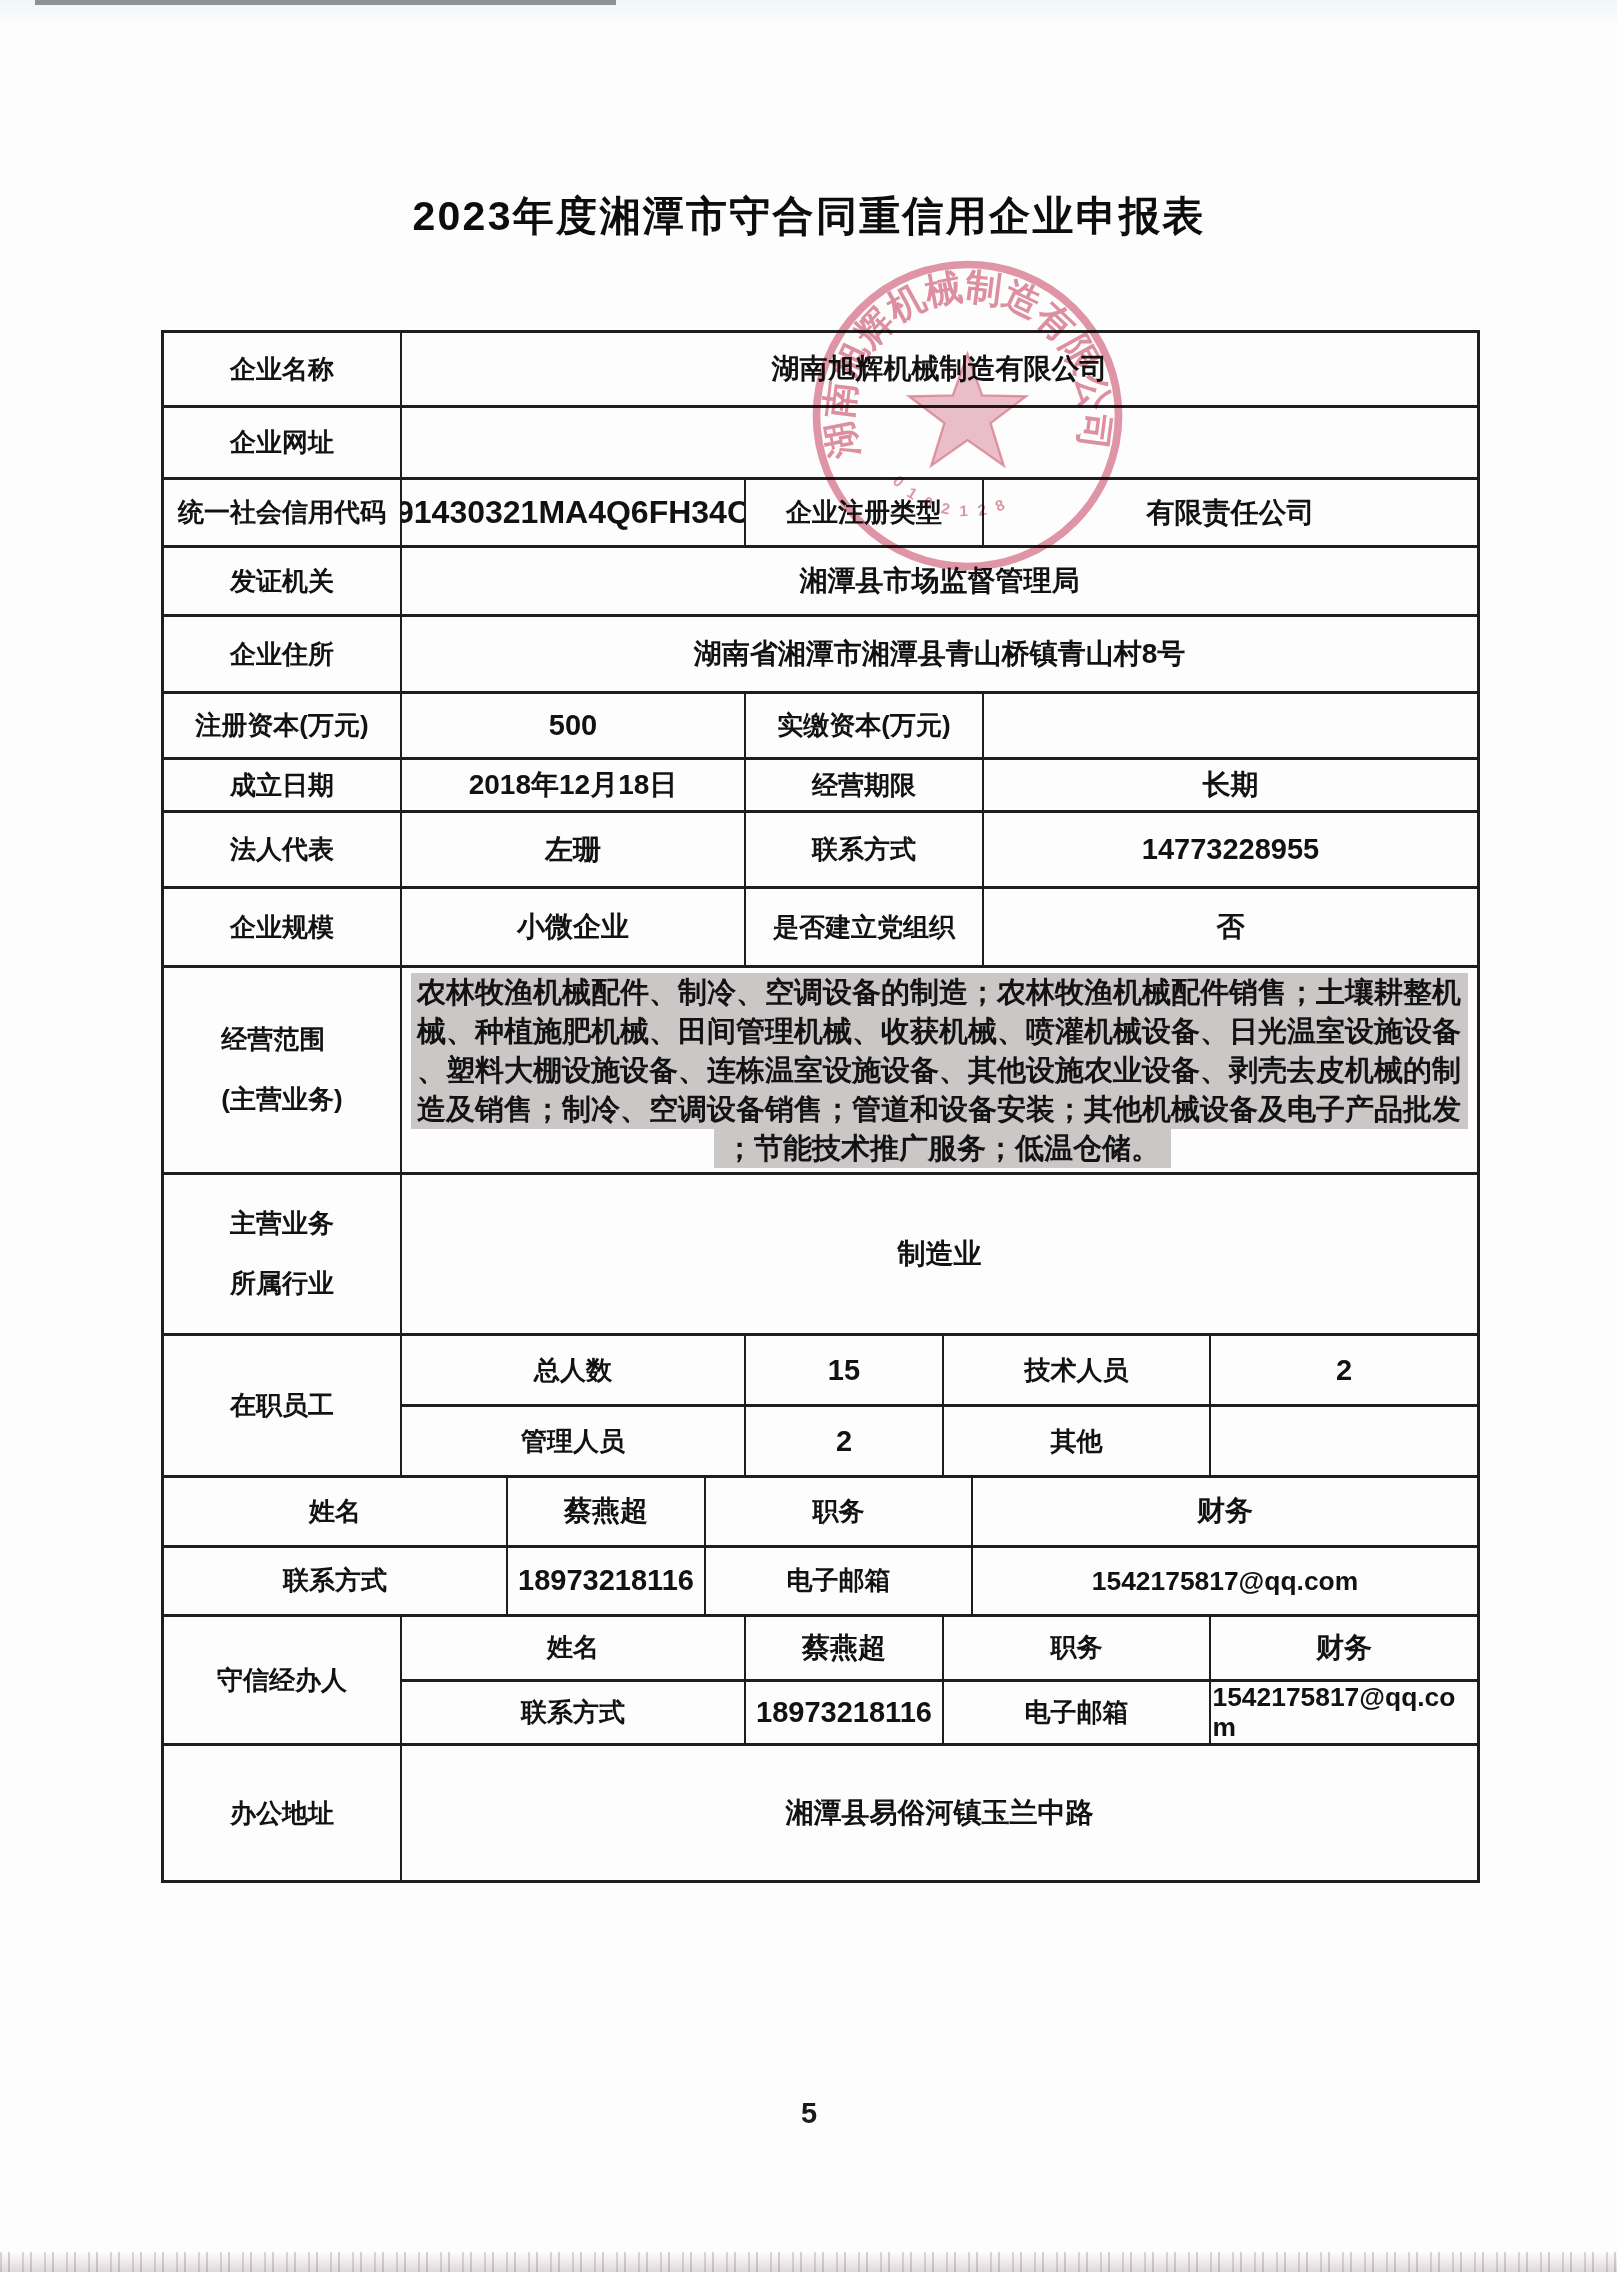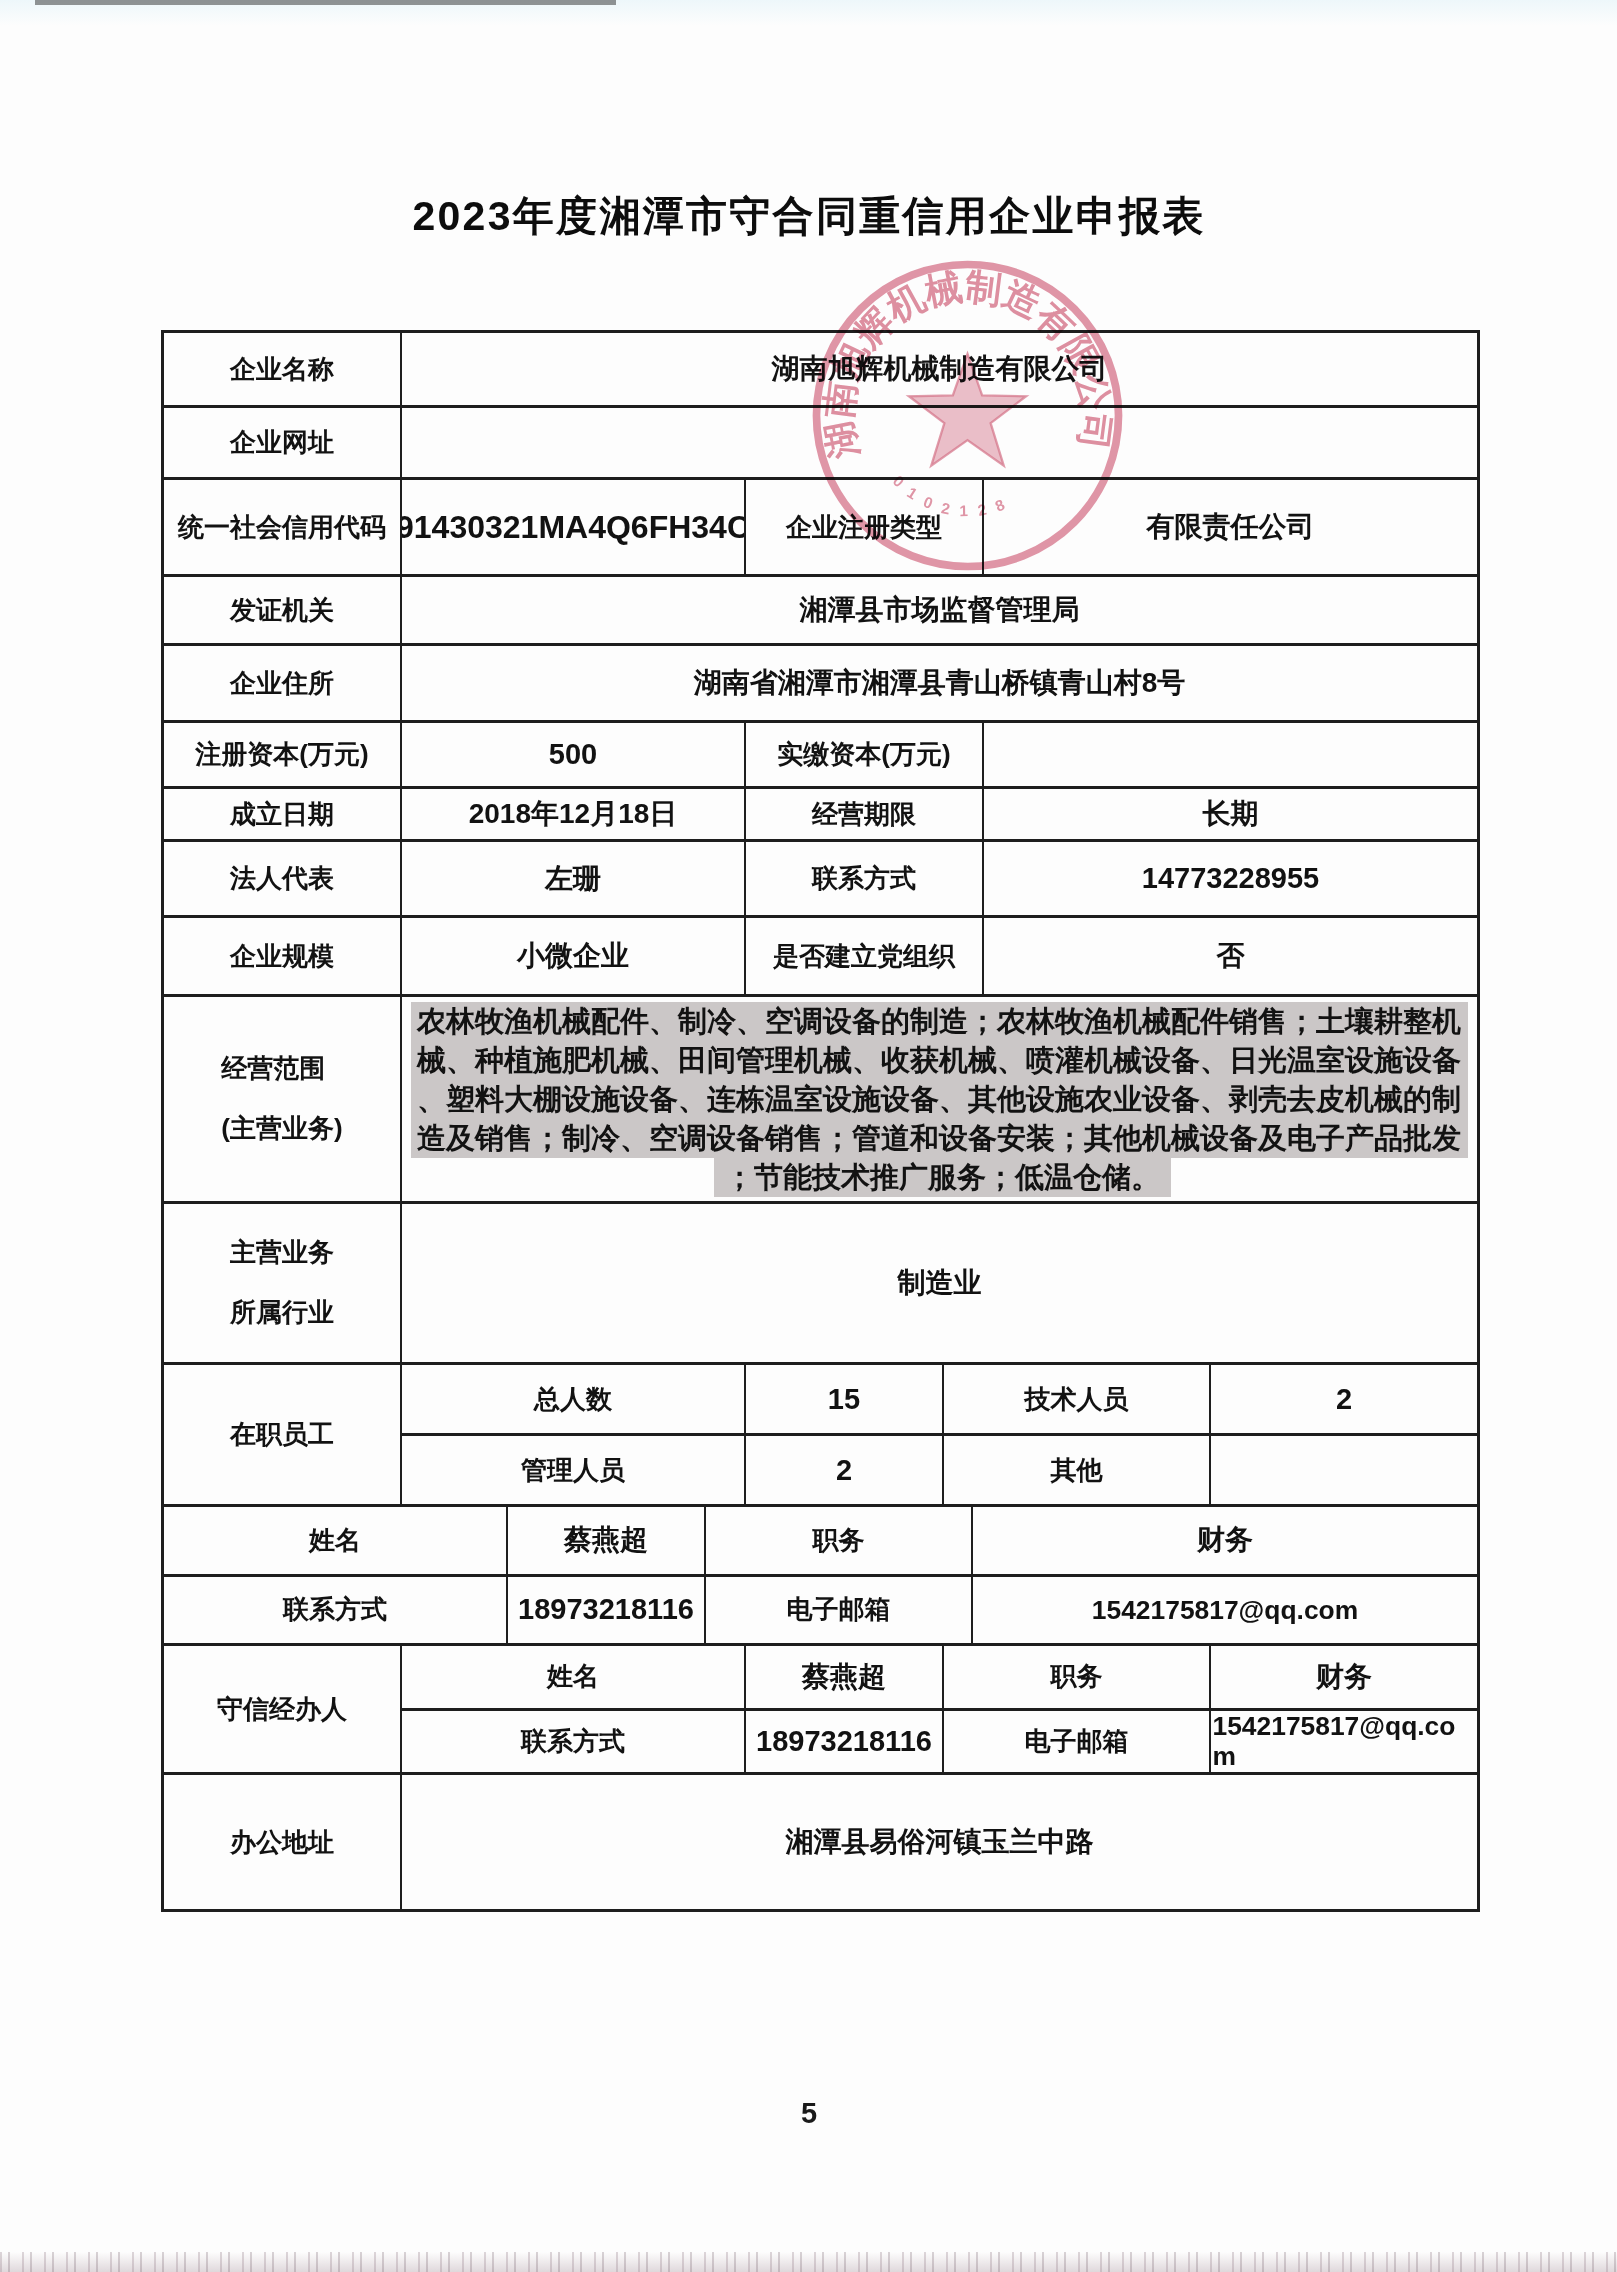--- a/index.html
+++ b/index.html
@@ -37,21 +37,21 @@
   .cc2{width:344px;flex:0 0 344px;font-size:26px;}
   .cc3{width:198px;flex:0 0 198px;}
   .cc4{width:267px;flex:0 0 267px;font-size:26px;}
   .cc5{flex:1;}
   .val{font-size:28px;}
   .num{font-size:29px;}
   .code{font-size:32px;letter-spacing:0px;}
   .email{font-size:26.4px;word-break:break-all;line-height:1.15;padding:0 1.5px;}
   .ml{white-space:pre-line;line-height:2.3;}
   
-  .h1{height:75px}.h2{height:72px}.h3{height:97px}.h4{height:69px}
+  .h1{height:75px}.h2{height:72px}.h3{height:68px}.h4{height:69px}
   .h5{height:77px}.h6{height:66px}.h7{height:53px}.h8{height:76px}
   .h9{height:79px}.h10{height:207px}.h11{height:161px}
   .g12{height:142px}.g13{height:139px}.g14{height:129px}.h15{height:134px}
   
   .group-right{flex:1;display:flex;flex-direction:column;}
   .sub{display:flex;flex:1;border-bottom:3px solid #1e1e1e;box-sizing:border-box;}
   .sub:last-child{border-bottom:none;}
   .sub .td{height:auto;}
   .sub .cc2{border-right:2.3px solid #1e1e1e;}
   

